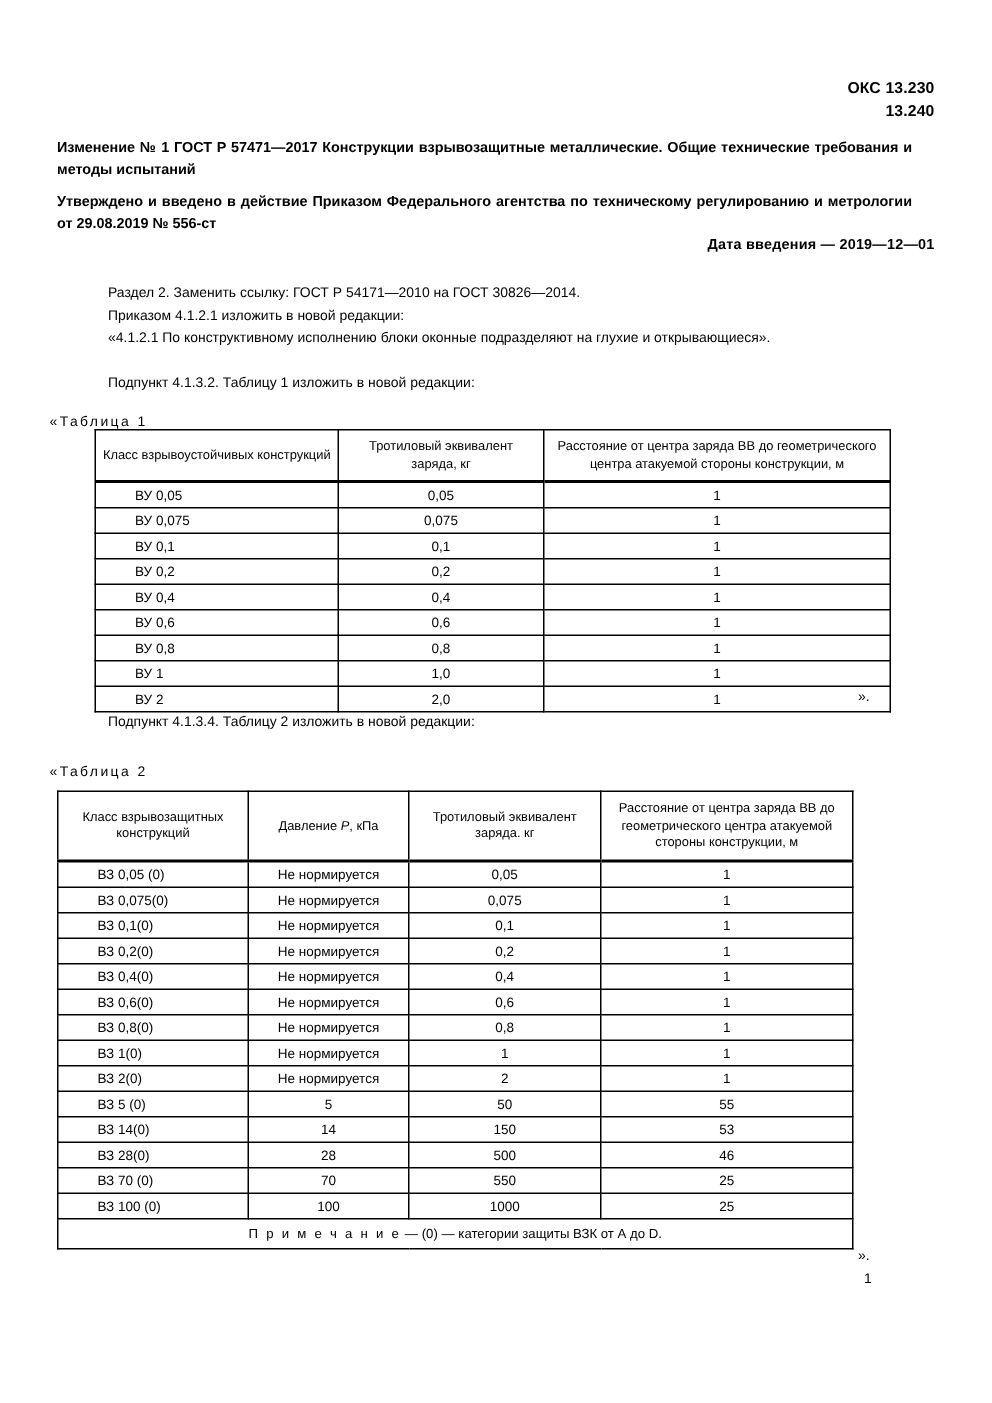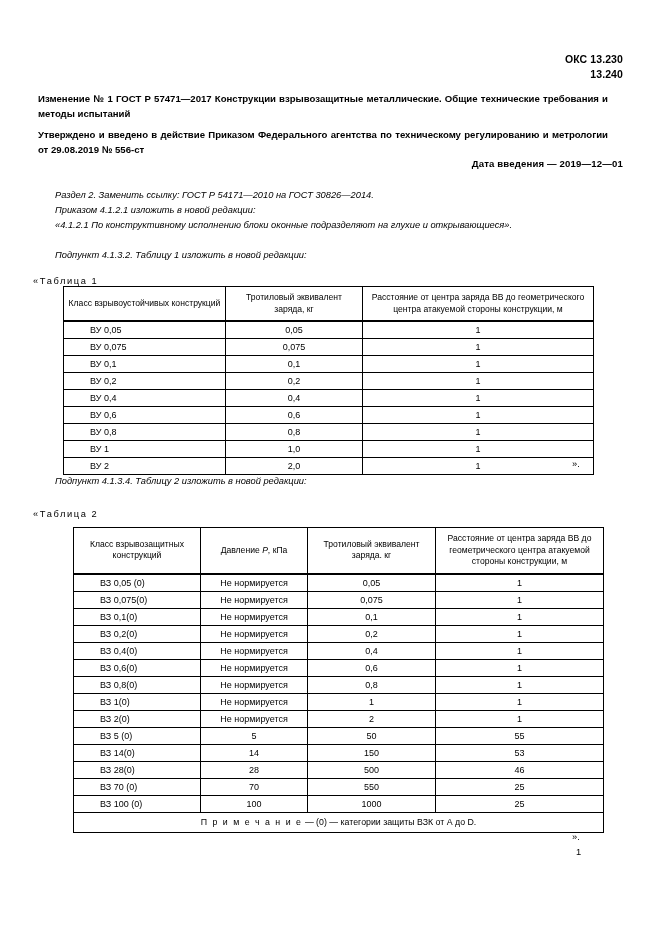--- a/index.html
+++ b/index.html
@@ -56,26 +56,25 @@
     top: 158px;
     font-size: 9.6px;
     font-weight: bold;
     letter-spacing: 0.15px;
     text-align: right;
   }
 
   
   .body-par {
     position: absolute;
-    left: 21px;
+    left: 38px;
     width: 570px;
     font-size: 9.3px;
     line-height: 15.2px;
     text-align: justify;
-    font-style: italic;
   }
   .body-par.indent { text-indent: 34px; }
   #par-section2 { top: 188px; }
   #par-subclause-4121 { top: 203px; }
   #par-quote-4121 { top: 218px; }
   #par-subclause-4132 { top: 248px; }
 
   
   .table-caption {
     position: absolute;
@@ -126,21 +125,20 @@
   #table-1 {
     left: 38px;
     top: 286px;
     width: 530px;
     margin-left: 25px;
   }
   #table-2 {
     left: 38px;
     top: 527px;
     width: 530px;
-    margin-left: 35px;
   }
 
   .close-quote {
     position: absolute;
     font-size: 9.3px;
   }
   #close-quote-1 { left: 572px; top: 459px; }
   #close-quote-2 { left: 572px; top: 832px; }
 
   .page-number {

